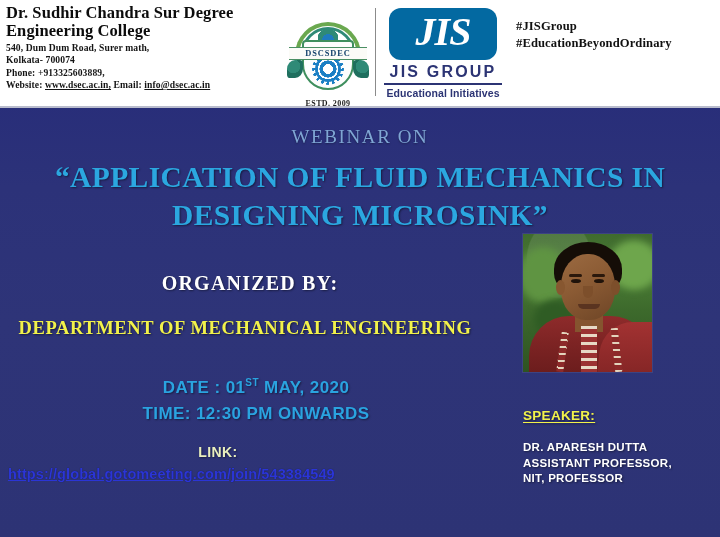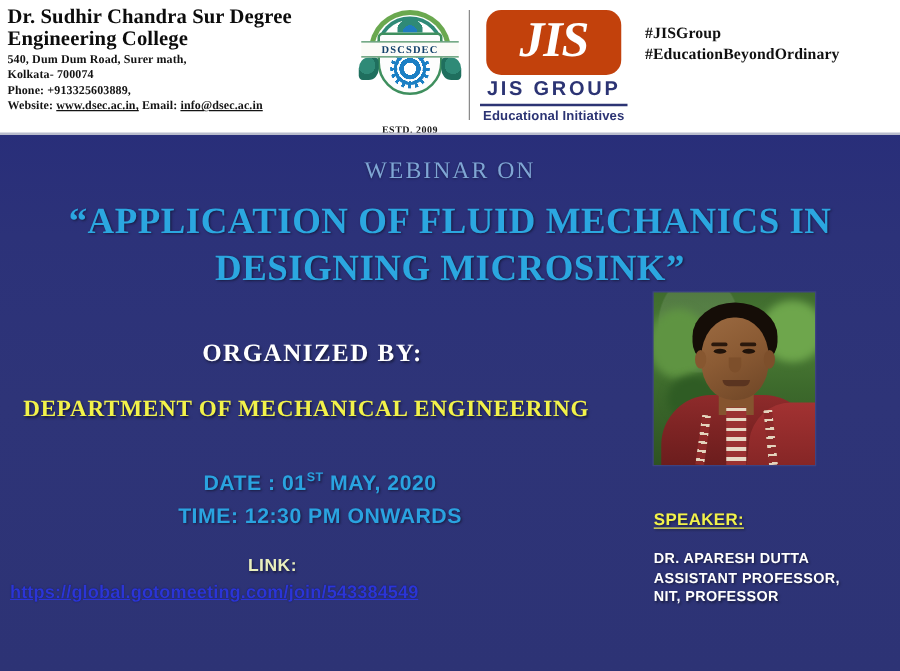--- a/index.html
+++ b/index.html
@@ -44,21 +44,21 @@
     font-size:9.6px; line-height:12.4px;
     letter-spacing:.1px;
     white-space:nowrap;
   }
   .col-line .u { text-decoration:underline; }
   #col-addr { margin-top:3px; }
 
   
   #crest-wrap{
     position:relative; width:100px; height:108px;
-    display:flex; flex-direction:column; align-items:center; justify-content:space-between;
+    display:flex; flex-direction:column; align-items:center; justify-content:flex-end;
     padding-top:6px;
   }
   #crest { position:relative; width:82px; height:78px; }
   .crest-arc{
     position:absolute; left:8px; top:2px; width:66px; height:34px;
     border:4px solid #6aa84f; border-bottom:none;
     border-radius:34px 34px 0 0;
     background:transparent;
   }
   .crest-arc2{
@@ -116,21 +116,21 @@
     position:absolute; right:2px; top:8px; width:1.5px; height:88px; background:#8b8b8b;
   }
 
   
   #jis-wrap{
     width:130px; height:108px; padding-top:8px;
     display:flex; flex-direction:column; align-items:center;
   }
   #jis-badge{
     width:108px; height:52px; border-radius:12px;
-    background:#c2410c;
+    background:#0369a1;
     display:flex; align-items:center; justify-content:center;
     position:relative;
   }
   #jis-badge span{
     font-family:"Liberation Serif", serif;
     font-style:italic; font-weight:bold;
     font-size:40px; line-height:40px; color:#ffffff;
     letter-spacing:-1px;
     transform:translateY(-2px);
   }

